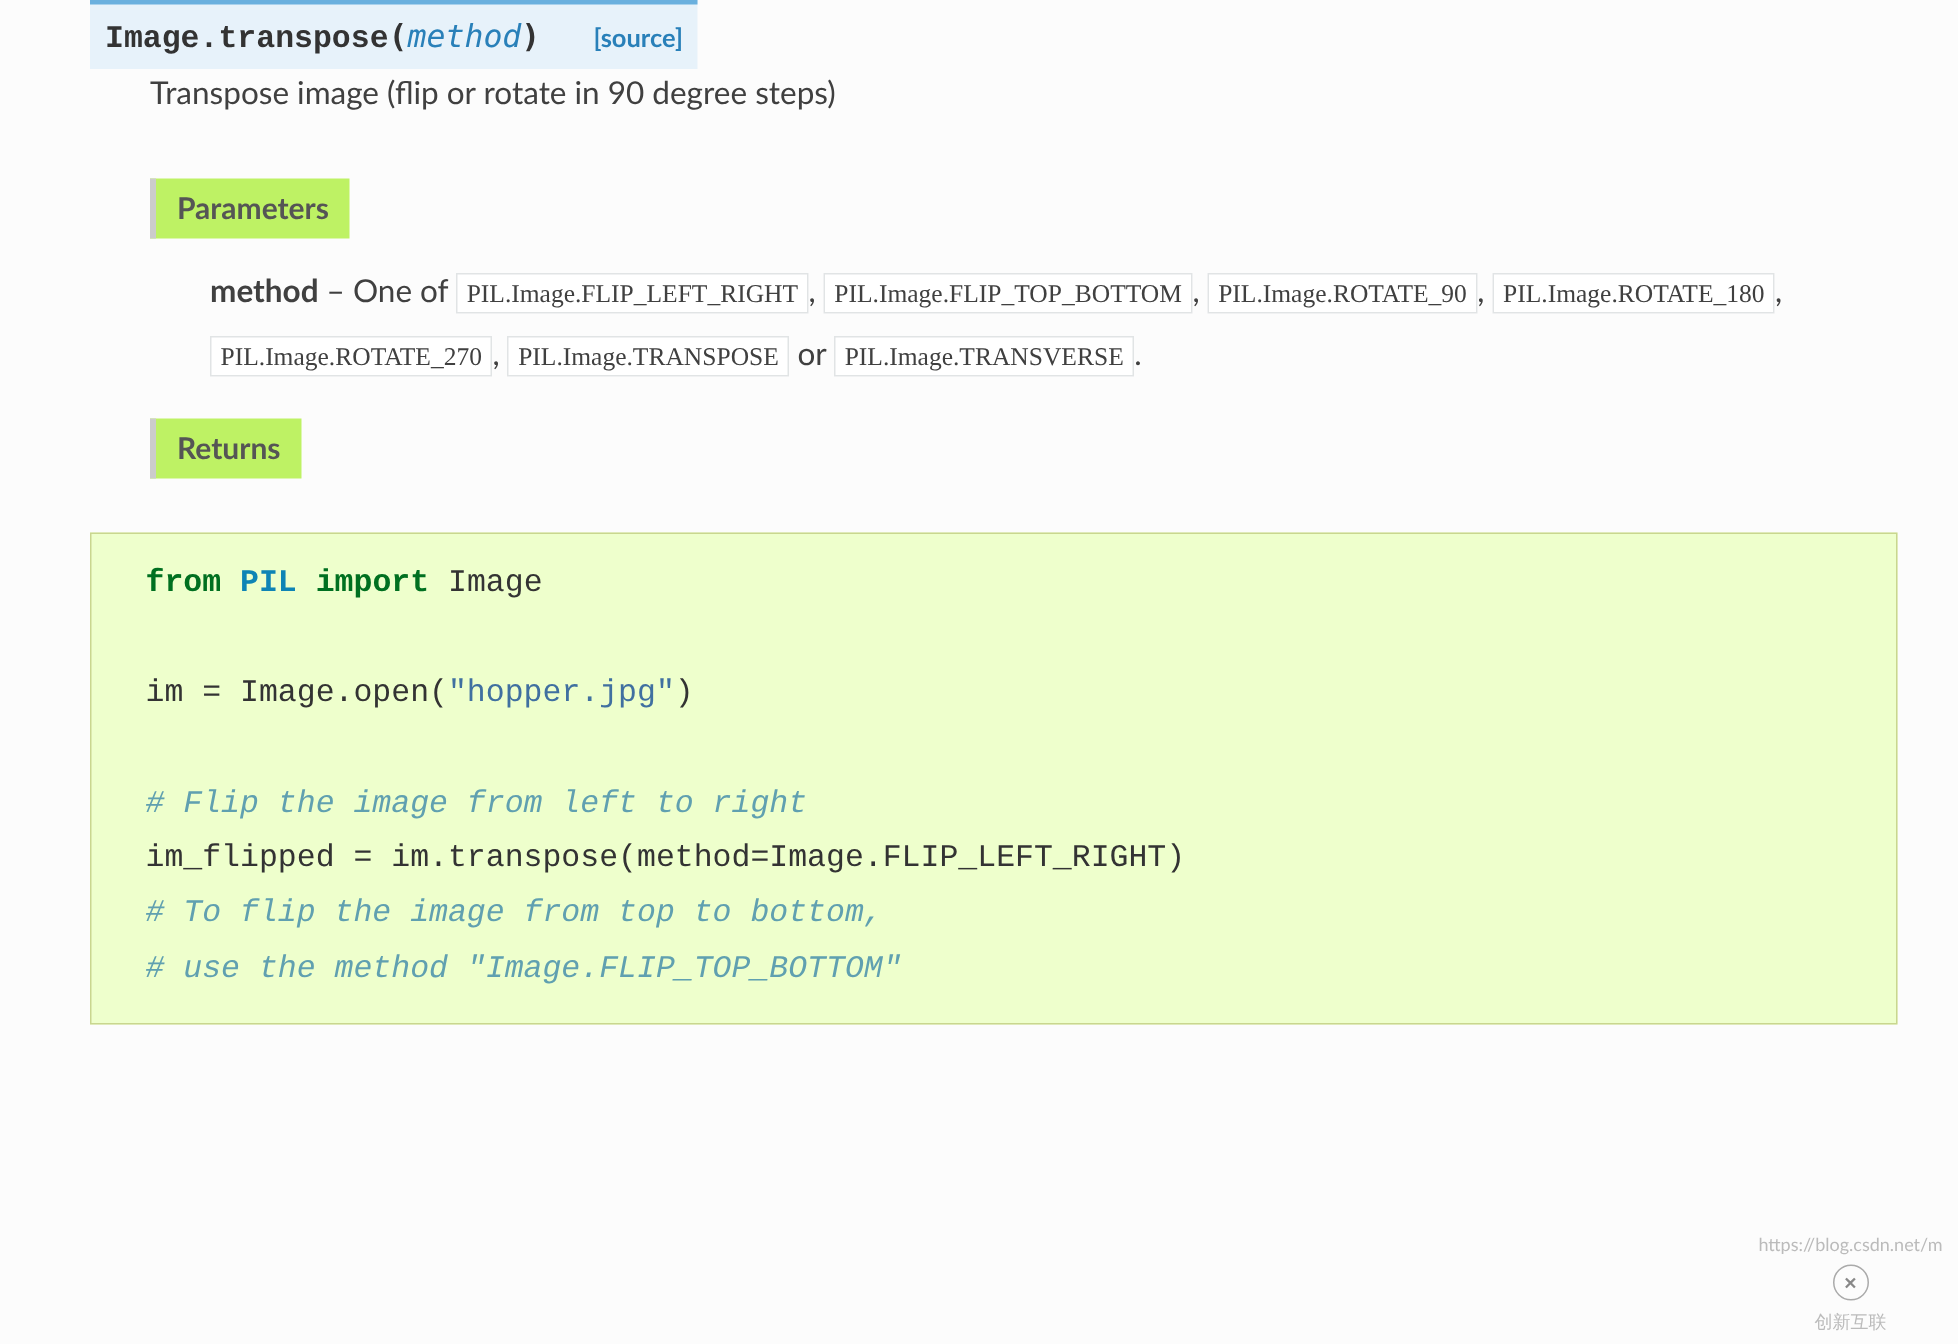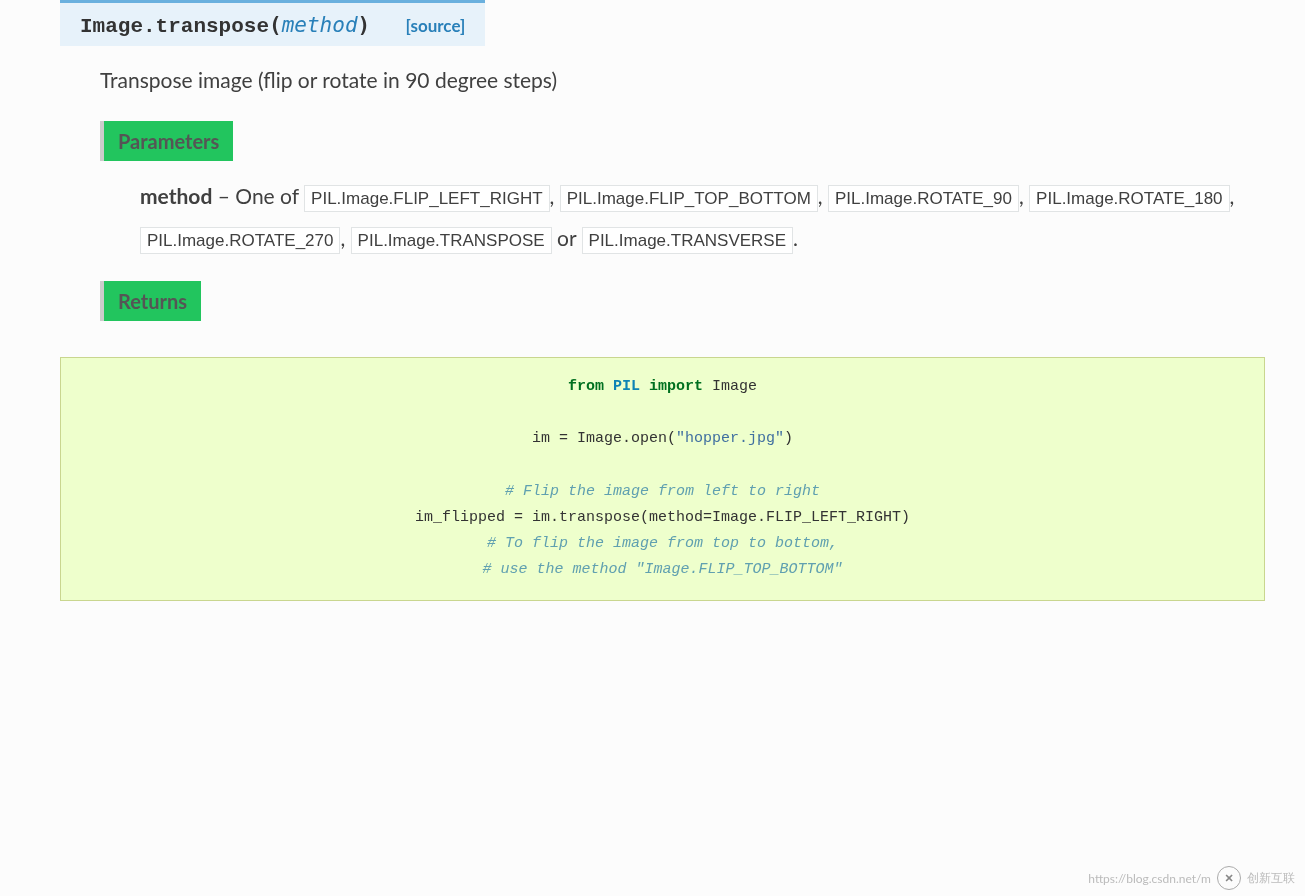--- a/index.html
+++ b/index.html
@@ -10,24 +10,23 @@
     color: #404040;
     background: #fcfcfc;
     width: 1305px;
   }
   .page {
     padding: 0 40px 30px 60px;
   }
   .sig-block {
     background: #e7f2fa;
     border-top: 3px solid #6ab0de;
-    padding: 8px 20px;
+    padding: 8px 10px;
     display: inline-block;
     font-size: 21px;
-    margin-bottom: 18px;
   }
   .sig-block .cls {
     font-family: "SFMono-Regular", Consolas, "Liberation Mono", Menlo, monospace;
     font-weight: 700;
     color: #333;
   }
   .sig-block .paren { color: #333; font-weight:700; font-family: monospace;}
   .sig-block .param {
     font-family: "SFMono-Regular", Consolas, monospace;
     color: #2980b9;
@@ -38,83 +37,83 @@
     font-size: 17px;
     font-weight: 700;
     margin-left: 30px;
     cursor: pointer;
   }
   .desc {
     margin-left: 40px;
     font-size: 21px;
     color: #404040;
     line-height: 1.5;
-    margin-bottom: 25px;
+    margin-bottom: 41px;
   }
   .fieldblock {
     margin-left: 40px;
     margin-bottom: 22px;
   }
   .fieldname {
     display: inline-block;
-    background: #22c55e;
+    background: #bef264;
     border-left: 4px solid #ccc;
     padding: 8px 14px;
     font-weight: 700;
     font-size: 20px;
     color: #555;
     margin-bottom: 14px;
   }
   .fieldbody {
     margin-left: 40px;
     font-size: 21px;
     color: #404040;
     line-height: 2.0;
   }
   .fieldbody strong { font-weight:700; }
   code.lit {
-    font-family: Liberation Sans, sans-serif;
+    font-family: Liberation Serif, serif;
     font-size: 17px;
     background: #fff;
     border: 1px solid #e1e4e5;
     padding: 3px 6px;
     color: #404040;
     white-space: nowrap;
   }
   .bodytext {
     font-size: 21px;
     color: #404040;
     line-height: 1.5;
     margin: 30px 0 30px 0;
   }
   .codebox {
     background: #eeffcc;
     border: 1px solid #c9d68f;
     padding: 16px 36px;
     font-family: "SFMono-Regular", Consolas, "Liberation Mono", Menlo, monospace;
-    font-size: 15px;
+    font-size: 21px;
     line-height: 1.75;
     white-space: pre;
     color: #333;
     overflow-x: auto;
-    text-align: center;
   }
   .kw { color: #007020; font-weight: 700; }
   .nm { color: #0e84b5; font-weight: 700; }
   .str { color: #4070a0; }
   .cmt { color: #60a0b0; font-style: italic; }
   .watermark {
     position: fixed;
     right: 10px;
     bottom: 6px;
     color: #bbb;
     font-size: 12px;
     display: flex;
     align-items: center;
     gap: 6px;
+    flex-direction: column;
   }
   .watermark .logo {
     width: 22px; height: 22px; border:1px solid #aaa; border-radius:50%;
     display:flex; align-items:center; justify-content:center; font-size:11px;
     color:#888; font-weight:bold;
   }
 </style>
 </head>
 <body>
 

